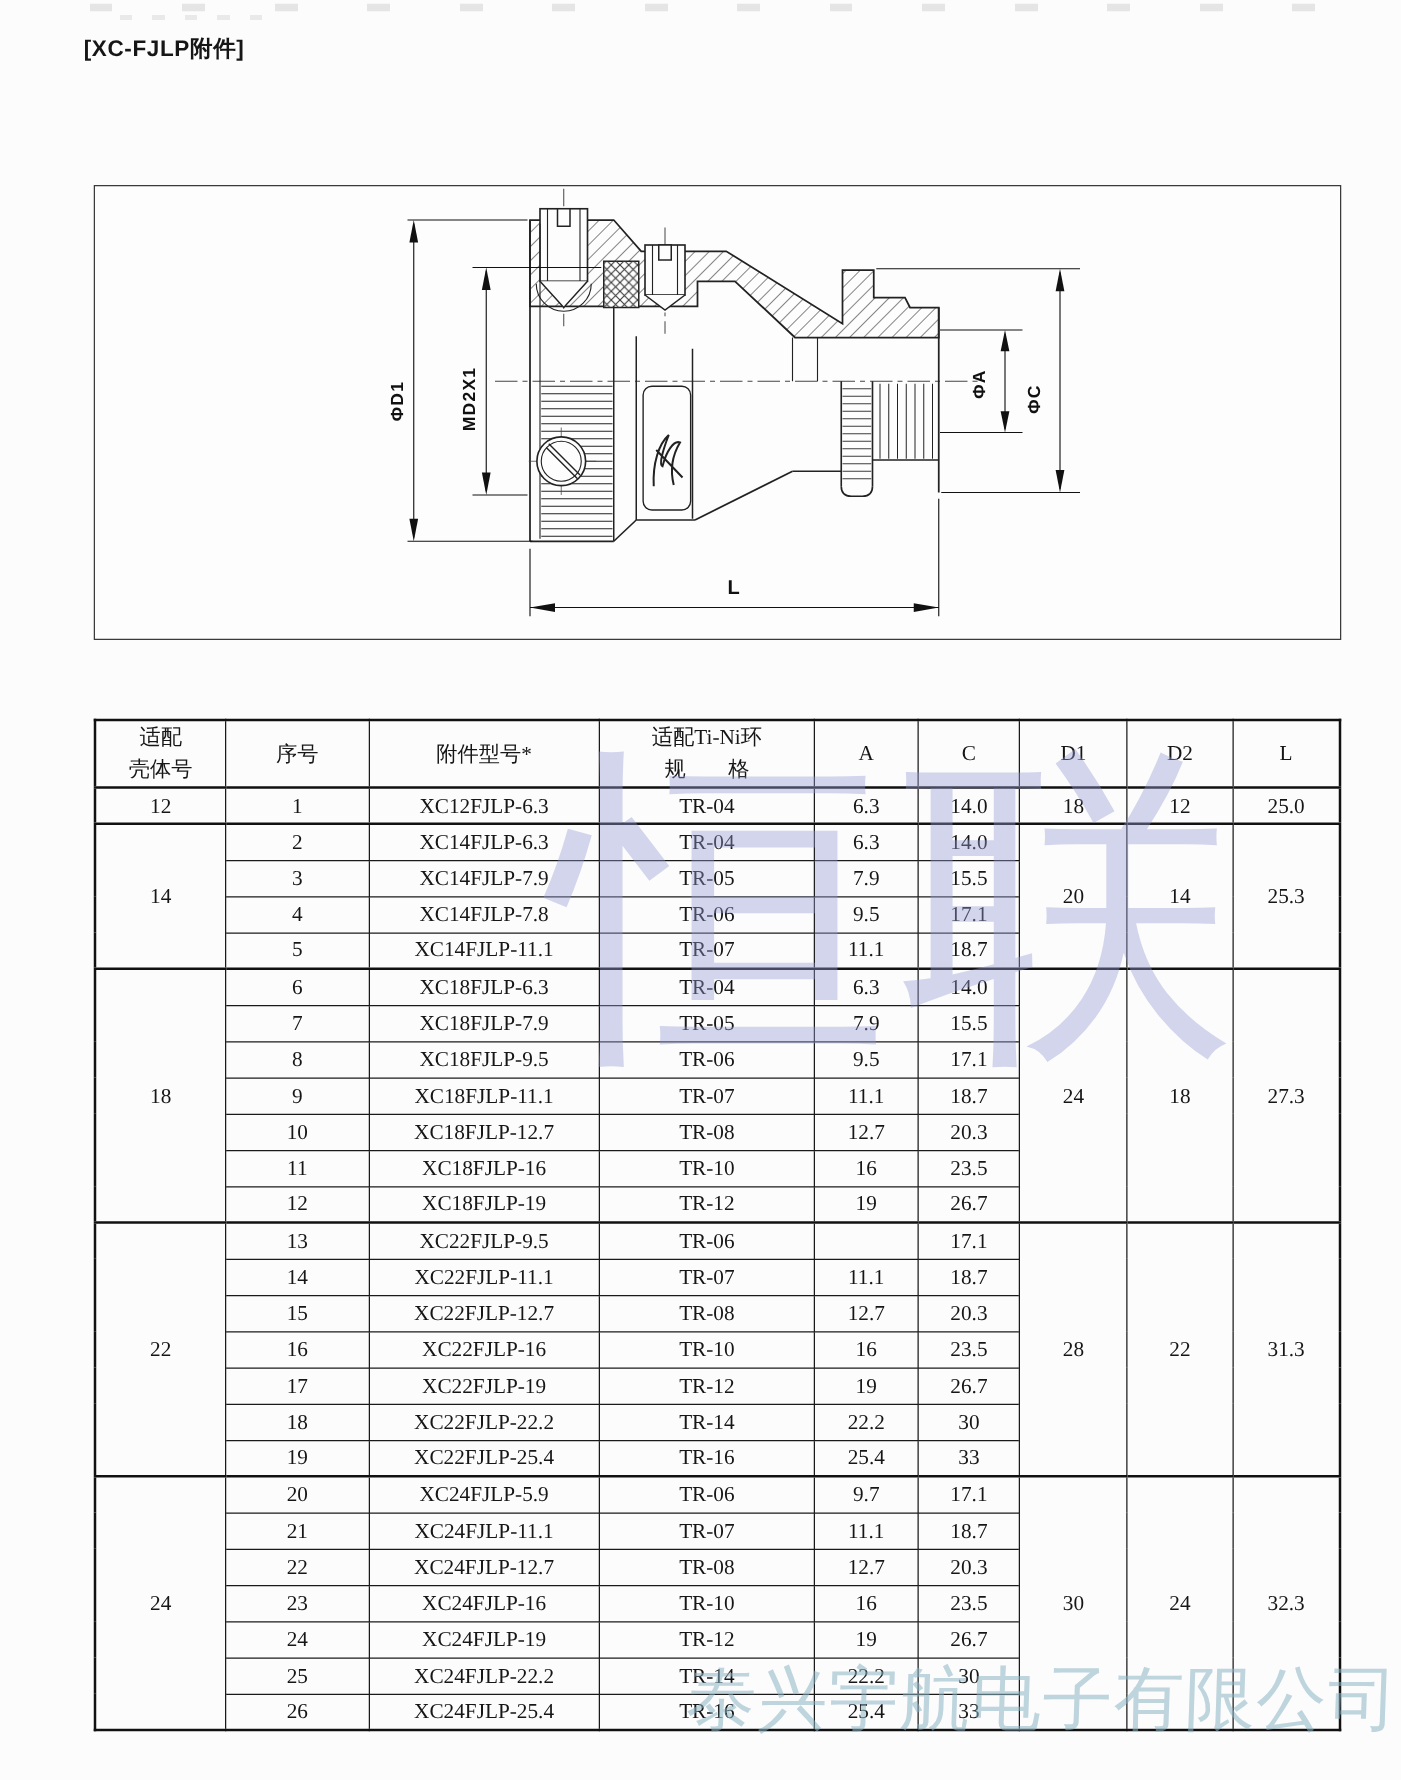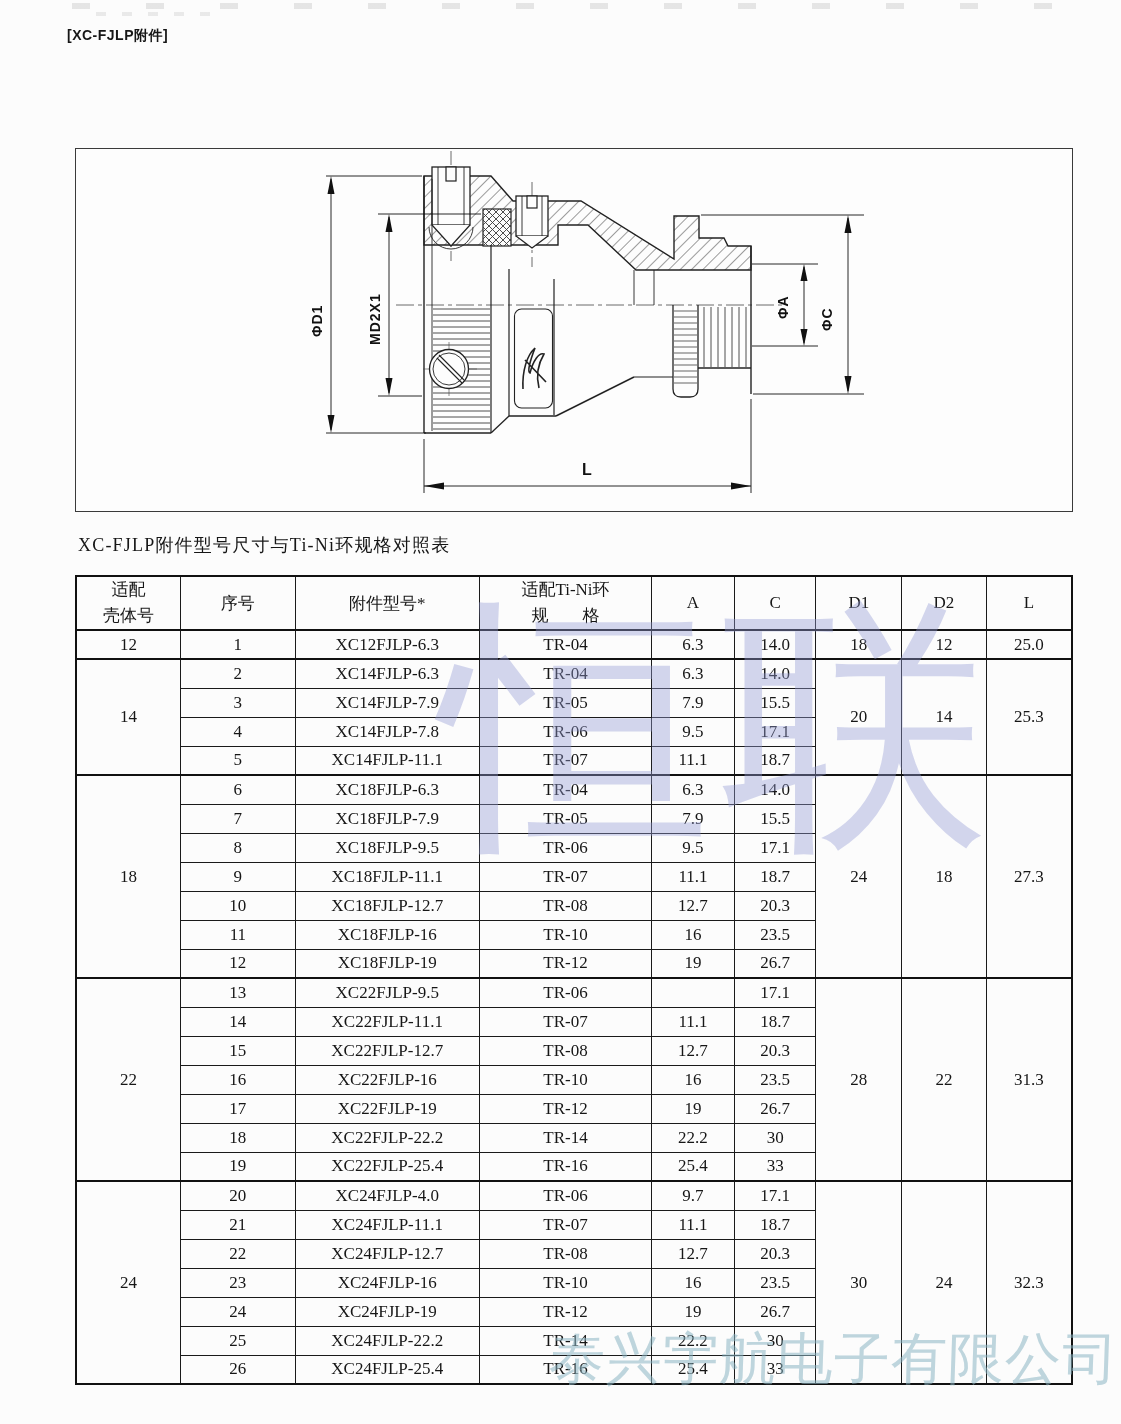--- a/index.html
+++ b/index.html
@@ -7,21 +7,21 @@
        font-family:"Liberation Serif",serif;color:#161616;}
   .page{position:absolute;inset:0;}
 
   
   .top-noise{position:absolute;left:72px;top:3px;width:1005px;height:6px;opacity:.55;
     background:repeating-linear-gradient(90deg,#d2d2d2 0 18px,transparent 18px 74px);}
   .top-noise2{position:absolute;left:96px;top:12px;width:120px;height:4px;opacity:.4;
     background:repeating-linear-gradient(90deg,#cdcdcd 0 10px,transparent 10px 26px);}
 
   .header-tag{position:absolute;left:67px;top:27px;font-family:"Liberation Sans",sans-serif;
-    font-weight:600;font-size:14px;letter-spacing:.5px;}
+    font-weight:600;font-size:18px;letter-spacing:.5px;}
   .intro{position:absolute;left:68px;top:74px;width:1000px;font-size:17.5px;line-height:35px;
     text-indent:2em;letter-spacing:.4px;}
 
   .figure-box{position:absolute;left:75px;top:148px;width:996px;height:362px;
     border:1px solid #3a3a3a;background:#fdfdfd;}
   .figure-box svg{display:block;}
 
   .table-title{position:absolute;left:78px;top:533px;font-size:18px;letter-spacing:1.2px;}
 
   table.spec{position:absolute;left:75px;top:575px;width:998px;border-collapse:collapse;
@@ -219,21 +219,20 @@
         <line x1="348" y1="290" x2="348" y2="344"></line>
         <line x1="675" y1="250" x2="675" y2="344"></line>
         <line x1="348" y1="337" x2="675" y2="337"></line>
         <polygon points="348,337 368,333.5 368,340.5" fill="#111" stroke="none"></polygon>
         <polygon points="675,337 655,333.5 655,340.5" fill="#111" stroke="none"></polygon>
       </g>
       <text class="ltext" x="506" y="326">L</text>
     </svg>
   </div>
 
-  <div class="table-title">XC-FJLP附件型号尺寸与Ti-Ni环规格对照表</div>
 
   <table class="spec">
     <colgroup>
       <col style="width:10.5%">
         <col style="width:11.5%">
         <col style="width:18.5%">
       <col style="width:17.3%">
         <col style="width:8.3%">
         <col style="width:8.2%">
       <col style="width:8.6%">
@@ -405,21 +404,21 @@
         <tr>
           <td>19</td>
           <td>XC22FJLP-25.4</td>
           <td>TR-16</td>
           <td>25.4</td>
           <td>33</td>
         </tr>
         <tr class="group-start">
           <td rowspan="7">24</td>
           <td>20</td>
-          <td>XC24FJLP-4.0</td>
+          <td>XC24FJLP-5.9</td>
           <td>TR-06</td>
           <td>9.7</td>
           <td>17.1</td>
           <td rowspan="7">30</td>
           <td rowspan="7">24</td>
           <td rowspan="7">32.3</td>
         </tr>
         <tr>
           <td>21</td>
           <td>XC24FJLP-11.1</td>

